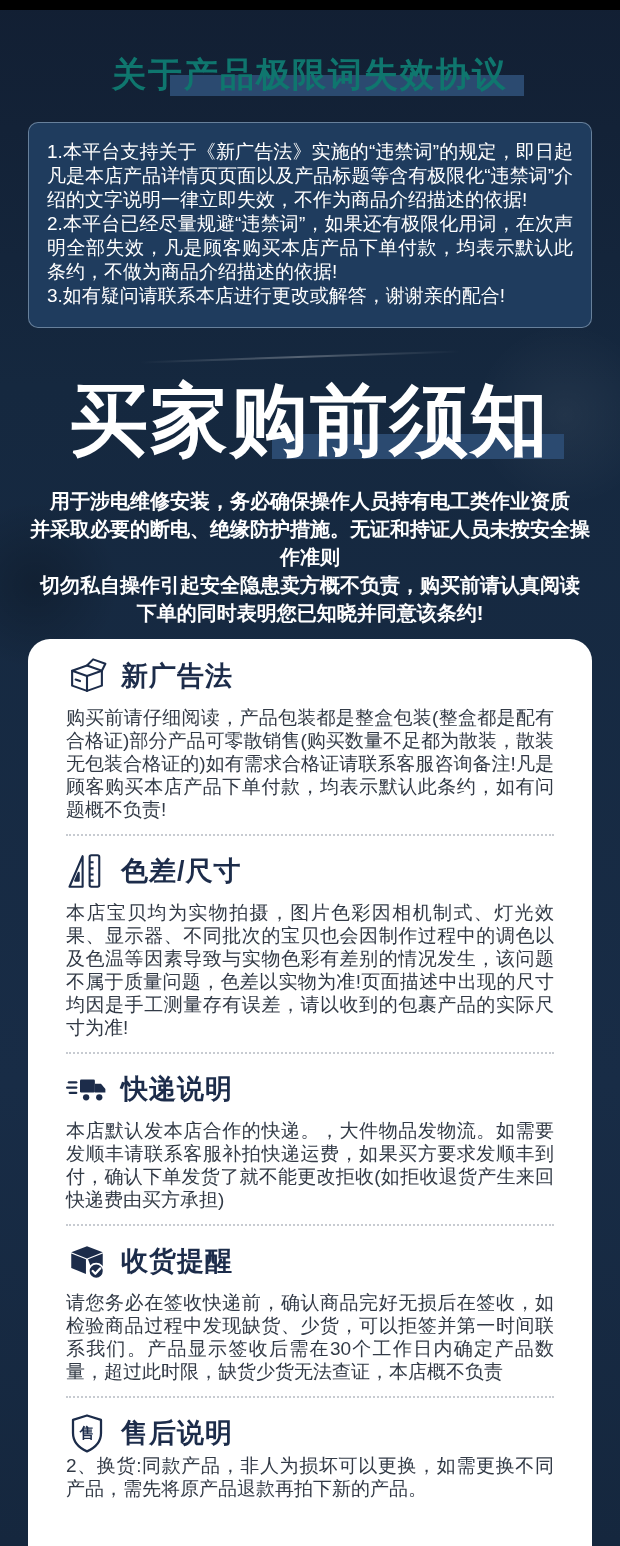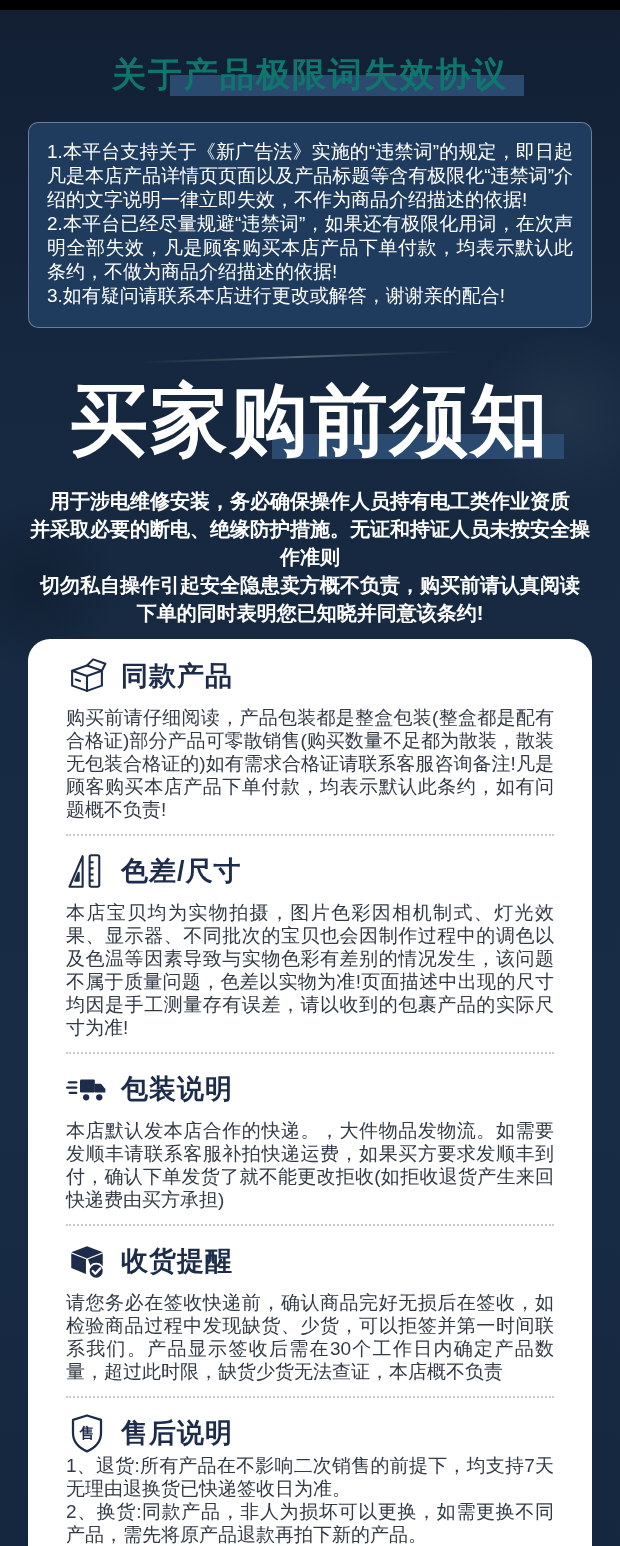--- a/index.html
+++ b/index.html
@@ -99,21 +99,21 @@
       <div class="sec-head">
         <span class="icon">
           <svg viewBox="0 0 48 48" fill="none" stroke="#1c2c4a" stroke-width="2.4" stroke-linejoin="round" stroke-linecap="round">
             <path d="M7 18 L24 24 L41 18 L24 12 Z"></path>
             <path d="M7 18 L7 35 L24 41 L24 24"></path>
             <path d="M41 18 L41 35 L24 41"></path>
             <path d="M24 12 L31 5 L45 10 L41 18"></path>
             <path d="M11 28 l5 1.8"></path>
           </svg>
         </span>
-        <h3>同款产品</h3>
+        <h3>新广告法</h3>
       </div>
       <p class="sec-body">购买前请仔细阅读，产品包装都是整盒包装(整盒都是配有合格证)部分产品可零散销售(购买数量不足都为散装，散装无包装合格证的)如有需求合格证请联系客服咨询备注!凡是顾客购买本店产品下单付款，均表示默认此条约，如有问题概不负责!</p>
       <div class="divider"></div>
     </section>
 
     <section>
       <div class="sec-head">
         <span class="icon">
           <svg viewBox="0 0 48 48" fill="none" stroke="#1c2c4a" stroke-width="2.4" stroke-linejoin="round">
             <path d="M4 42 L19 7 L19 42 Z"></path>
@@ -134,21 +134,21 @@
           <svg viewBox="0 0 48 48" fill="#1c2c4a">
             <rect x="2" y="15" width="11" height="2.8" rx="1.4"></rect>
             <rect x="0" y="21" width="13" height="2.8" rx="1.4"></rect>
             <rect x="3" y="27" width="10" height="2.8" rx="1.4"></rect>
             <rect x="16" y="13" width="17" height="15" rx="1.5"></rect>
             <path d="M33 18 h7 l5 6 v4 h-12 z"></path>
             <circle cx="23" cy="33.5" r="3.6"></circle>
             <circle cx="38" cy="33.5" r="3.6"></circle>
           </svg>
         </span>
-        <h3>包装说明</h3>
+        <h3>快递说明</h3>
       </div>
       <p class="sec-body">本店默认发本店合作的快递。，大件物品发物流。如需要发顺丰请联系客服补拍快递运费，如果买方要求发顺丰到付，确认下单发货了就不能更改拒收(如拒收退货产生来回快递费由买方承担)</p>
       <div class="divider"></div>
     </section>
 
     <section>
       <div class="sec-head">
         <span class="icon">
           <svg viewBox="0 0 48 48">
             <g fill="#1c2c4a">
@@ -169,19 +169,18 @@
     <section>
       <div class="sec-head">
         <span class="icon">
           <svg viewBox="0 0 48 48" fill="none">
             <path d="M24 4 L40 9 V24 C40 34 33 41 24 45 C15 41 8 34 8 24 V9 Z" stroke="#1c2c4a" stroke-width="2.6" stroke-linejoin="round"></path>
             <text x="24" y="30" text-anchor="middle" font-size="17" font-weight="bold" fill="#1c2c4a">售</text>
           </svg>
         </span>
         <h3>售后说明</h3>
       </div>
-      <p class="sec-body aftersale-item">1、退货:所有产品在不影响二次销售的前提下，均支持7天无理由退换货已快递签收日为准。</p>
       <p class="aftersale-item">2、换货:同款产品，非人为损坏可以更换，如需更换不同产品，需先将原产品退款再拍下新的产品。</p>
 
     </section>
 
   </div>
 </div>
 
 </body></html>

